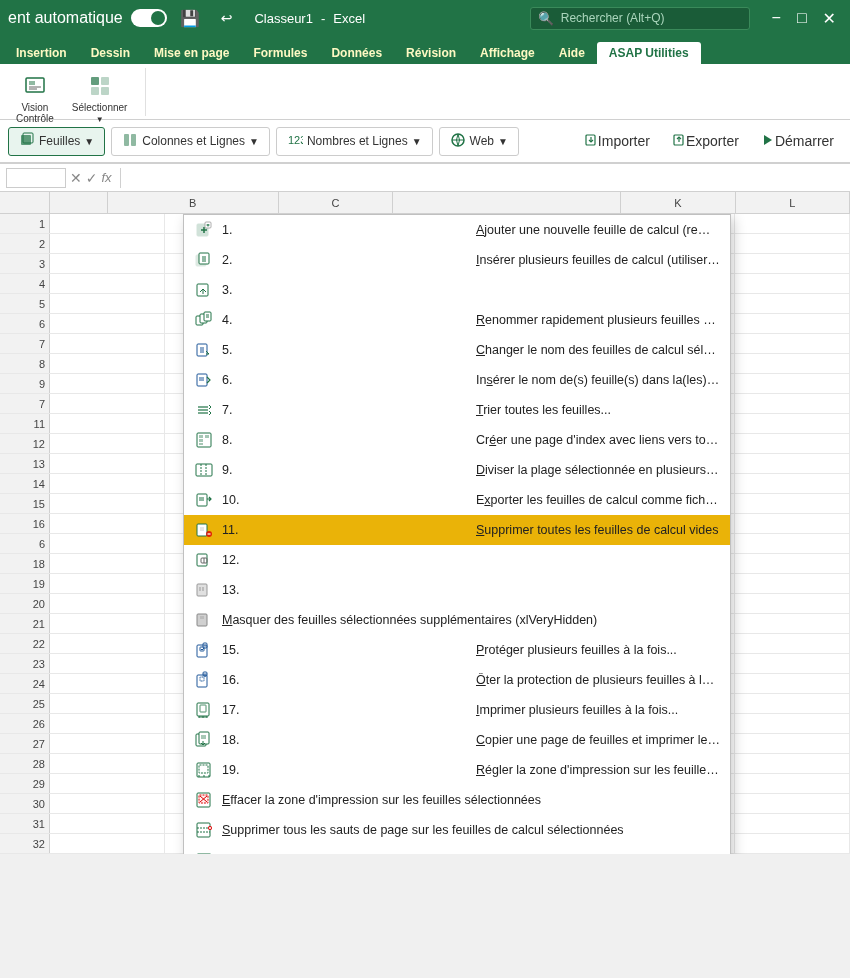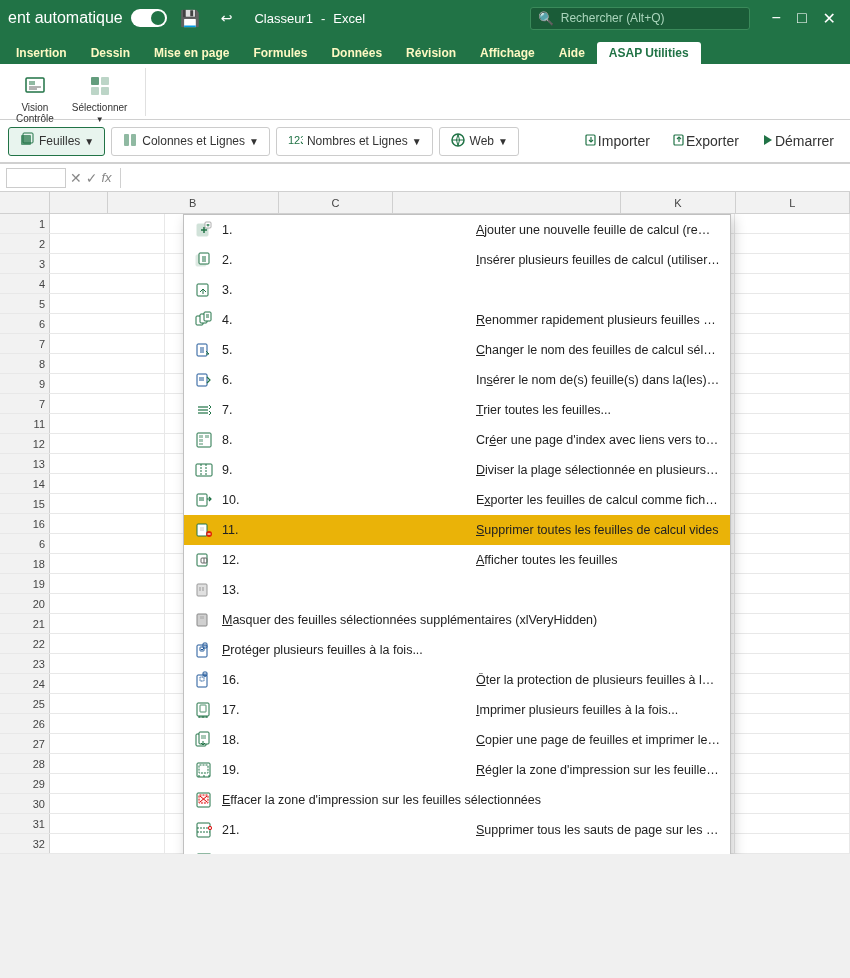--- a/index.html
+++ b/index.html
@@ -888,21 +888,20 @@
 
     <div class="menu-item">
       <div class="menu-icon">
         <svg width="18" height="18" viewBox="0 0 18 18" fill="none">
           <rect x="2" y="3" width="10" height="12" rx="1" fill="white" stroke="#217346" stroke-width="1"></rect>
           <rect x="6" y="7" width="6" height="5" rx="1" fill="none" stroke="#666" stroke-width="1"></rect>
           <line x1="9" y1="7" x2="9" y2="12" stroke="#666" stroke-width="1"></line>
         </svg>
       </div>
       <span class="menu-label" style="margin-right:2px;">12.</span>
-      <span class="menu-label"> <u>A</u>fficher toutes les feuilles</span>
     </div>
 
     <div class="menu-item">
       <div class="menu-icon">
         <svg width="18" height="18" viewBox="0 0 18 18" fill="none">
           <rect x="2" y="3" width="10" height="12" rx="1" fill="#e0e0e0" stroke="#999" stroke-width="1"></rect>
           <line x1="4" y1="7" x2="9" y2="7" stroke="#999" stroke-width="1" stroke-dasharray="2,1"></line>
           <line x1="4" y1="9" x2="9" y2="9" stroke="#999" stroke-width="1" stroke-dasharray="2,1"></line>
         </svg>
       </div>
@@ -922,20 +921,21 @@
     <div class="menu-item">
       <div class="menu-icon">
         <svg width="18" height="18" viewBox="0 0 18 18" fill="none">
           <rect x="2" y="4" width="10" height="12" rx="1" fill="white" stroke="#1e5799" stroke-width="1"></rect>
           <rect x="5" y="6" width="4" height="4" rx="0.5" fill="none" stroke="#1e5799" stroke-width="1"></rect>
           <path d="M6 8 L7 9 L9 7" stroke="#1e5799" stroke-width="1" fill="none"></path>
           <rect x="8" y="2" width="4" height="5" rx="1" fill="none" stroke="#1e5799" stroke-width="1"></rect>
           <line x1="10" y1="4" x2="10" y2="6" stroke="#1e5799" stroke-width="0.8"></line>
         </svg>
       </div>
+      <span class="menu-label" style="margin-right:2px;">15.</span>
       <span class="menu-label"> <u>P</u>rotéger plusieurs feuilles à la fois...</span>
     </div>
 
     <div class="menu-item">
       <div class="menu-icon">
         <svg width="18" height="18" viewBox="0 0 18 18" fill="none">
           <rect x="2" y="4" width="10" height="12" rx="1" fill="white" stroke="#1e5799" stroke-width="1"></rect>
           <rect x="5" y="6" width="4" height="4" rx="0.5" fill="none" stroke="#1e5799" stroke-width="1" stroke-dasharray="1,0.5"></rect>
           <rect x="8" y="1" width="4" height="4" rx="1" fill="none" stroke="#1e5799" stroke-width="1"></rect>
           <line x1="8" y1="3" x2="12" y2="3" stroke="#1e5799" stroke-width="0.8"></line>
@@ -1001,21 +1001,20 @@
       <div class="menu-icon">
         <svg width="18" height="18" viewBox="0 0 18 18" fill="none">
           <rect x="2" y="2" width="13" height="14" rx="1" fill="white" stroke="#217346" stroke-width="1"></rect>
           <line x1="2" y1="7" x2="15" y2="7" stroke="#217346" stroke-width="1" stroke-dasharray="2,1"></line>
           <line x1="2" y1="11" x2="15" y2="11" stroke="#217346" stroke-width="1" stroke-dasharray="2,1"></line>
           <circle cx="15" cy="7" r="2" fill="#d00"></circle>
           <line x1="14" y1="6" x2="16" y2="8" stroke="white" stroke-width="0.8"></line>
           <line x1="16" y1="6" x2="14" y2="8" stroke="white" stroke-width="0.8"></line>
         </svg>
       </div>
-      <span class="menu-label" style="margin-right:2px;">21.</span>
       <span class="menu-label"> <u>S</u>upprimer tous les sauts de page sur les feuilles de calcul sélectionnées</span>
     </div>
 
     <div class="menu-item">
       <div class="menu-icon">
         <svg width="18" height="18" viewBox="0 0 18 18" fill="none">
           <rect x="2" y="3" width="14" height="12" rx="1" fill="white" stroke="#217346" stroke-width="1"></rect>
           <line x1="2" y1="8" x2="16" y2="8" stroke="#217346" stroke-width="1.5"></line>
           <line x1="8" y1="3" x2="8" y2="15" stroke="#217346" stroke-width="1.5"></line>
           <rect x="2" y="3" width="6" height="5" fill="#217346" opacity="0.1"></rect>

